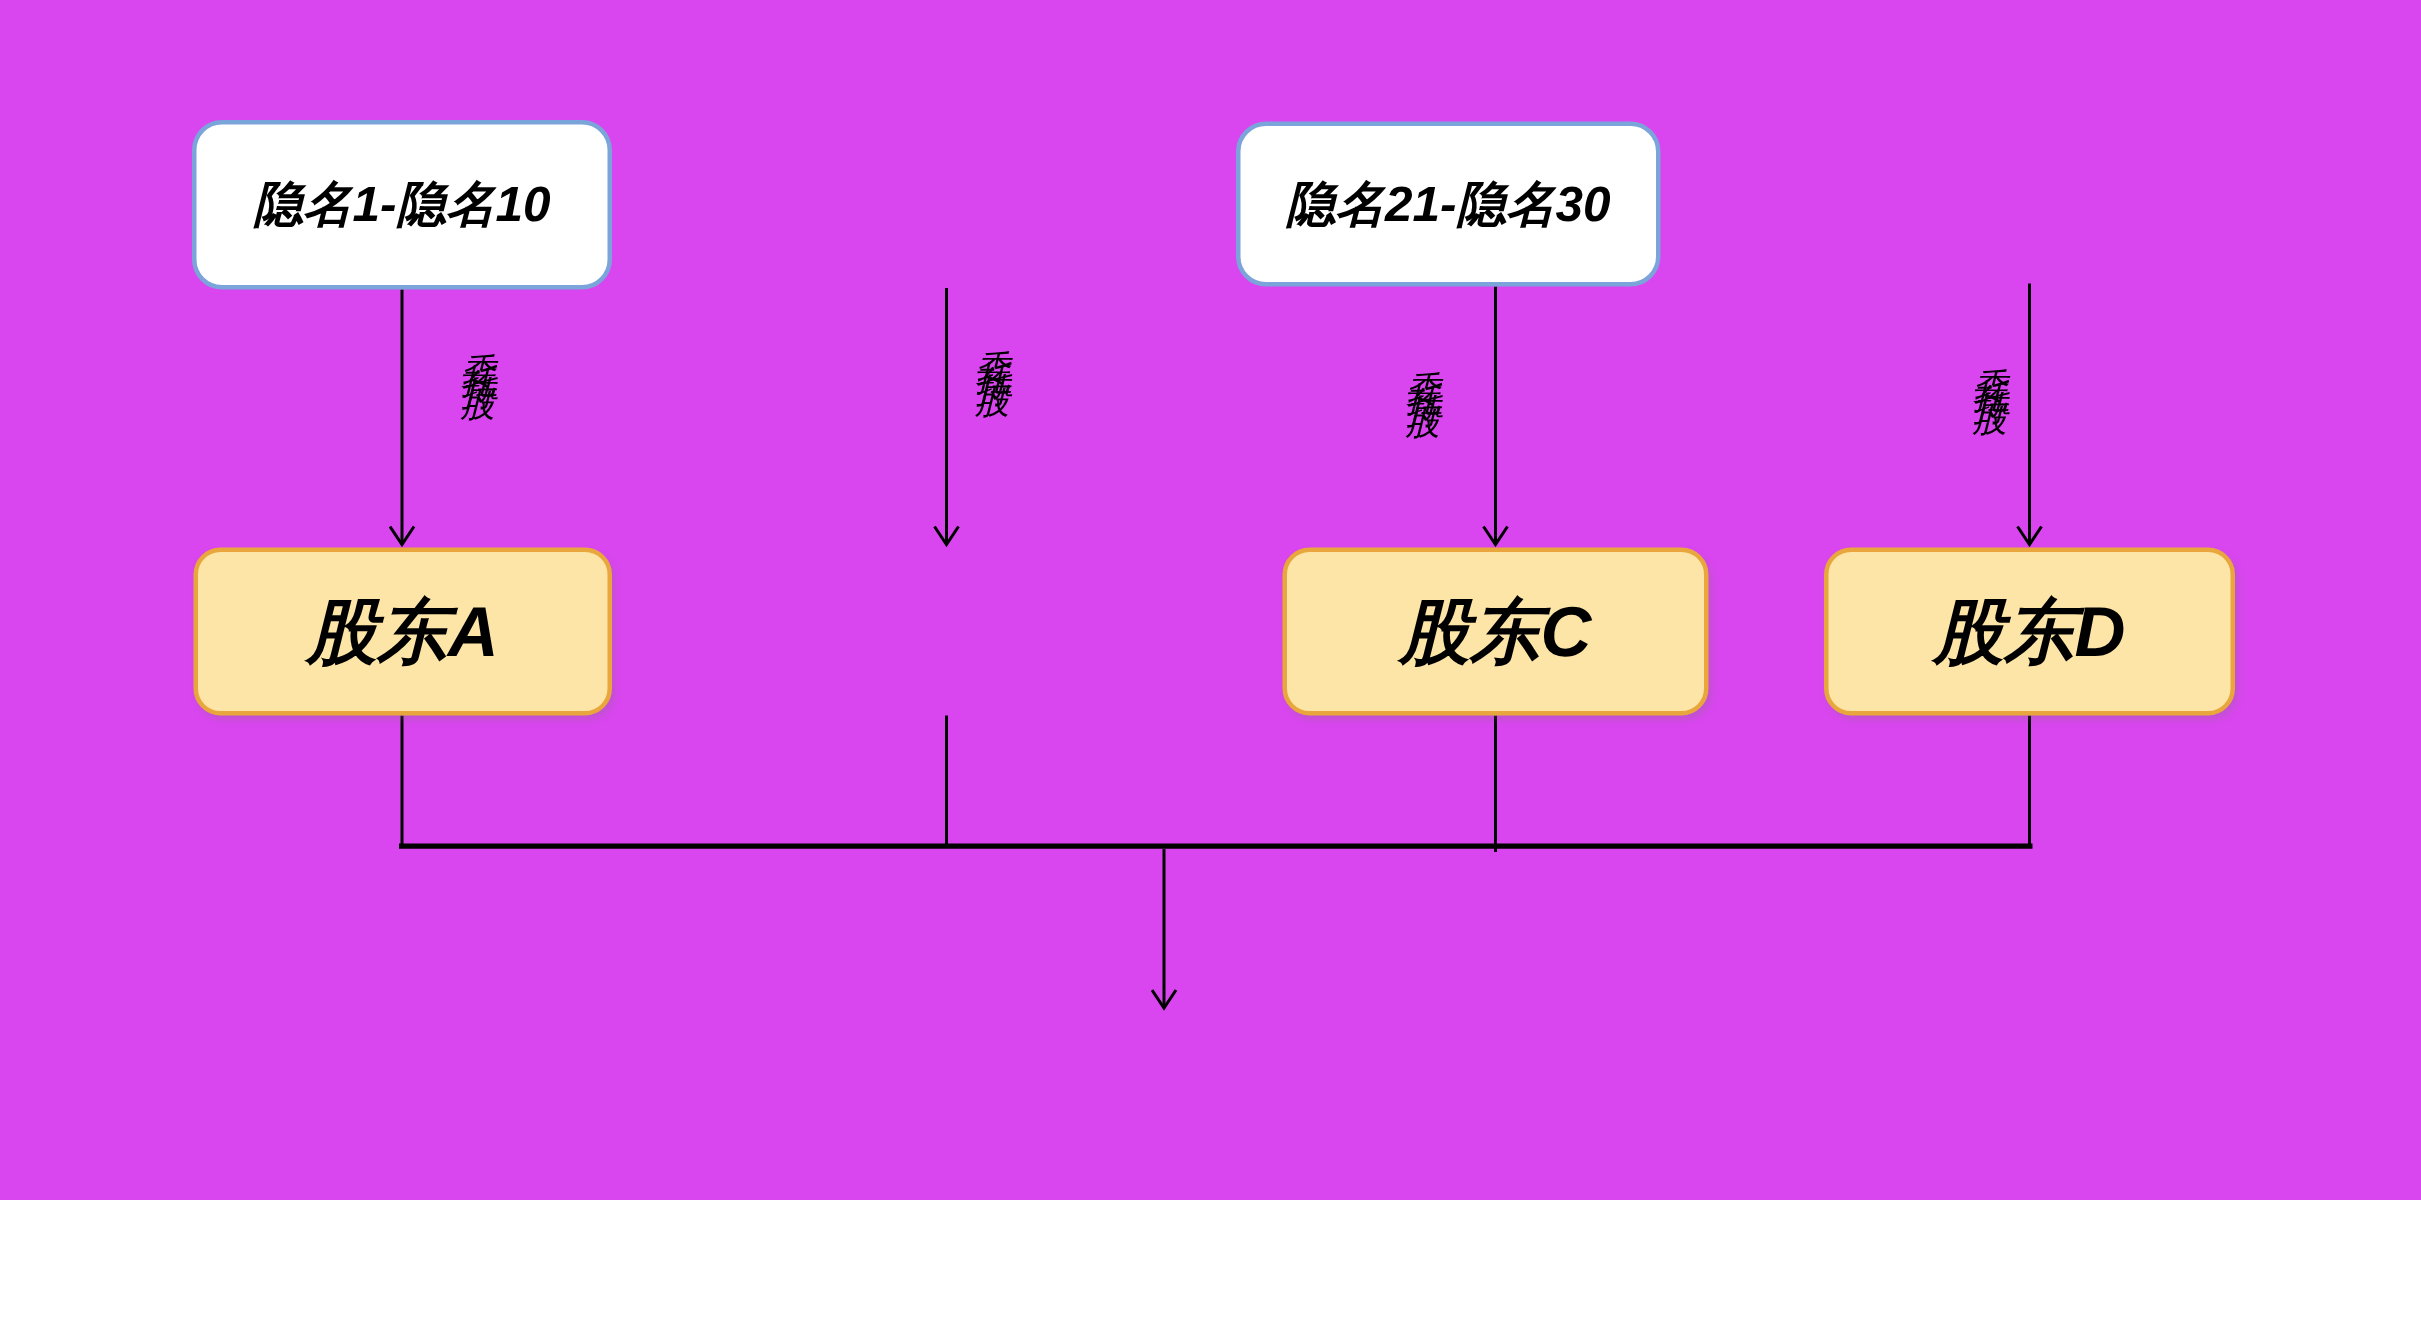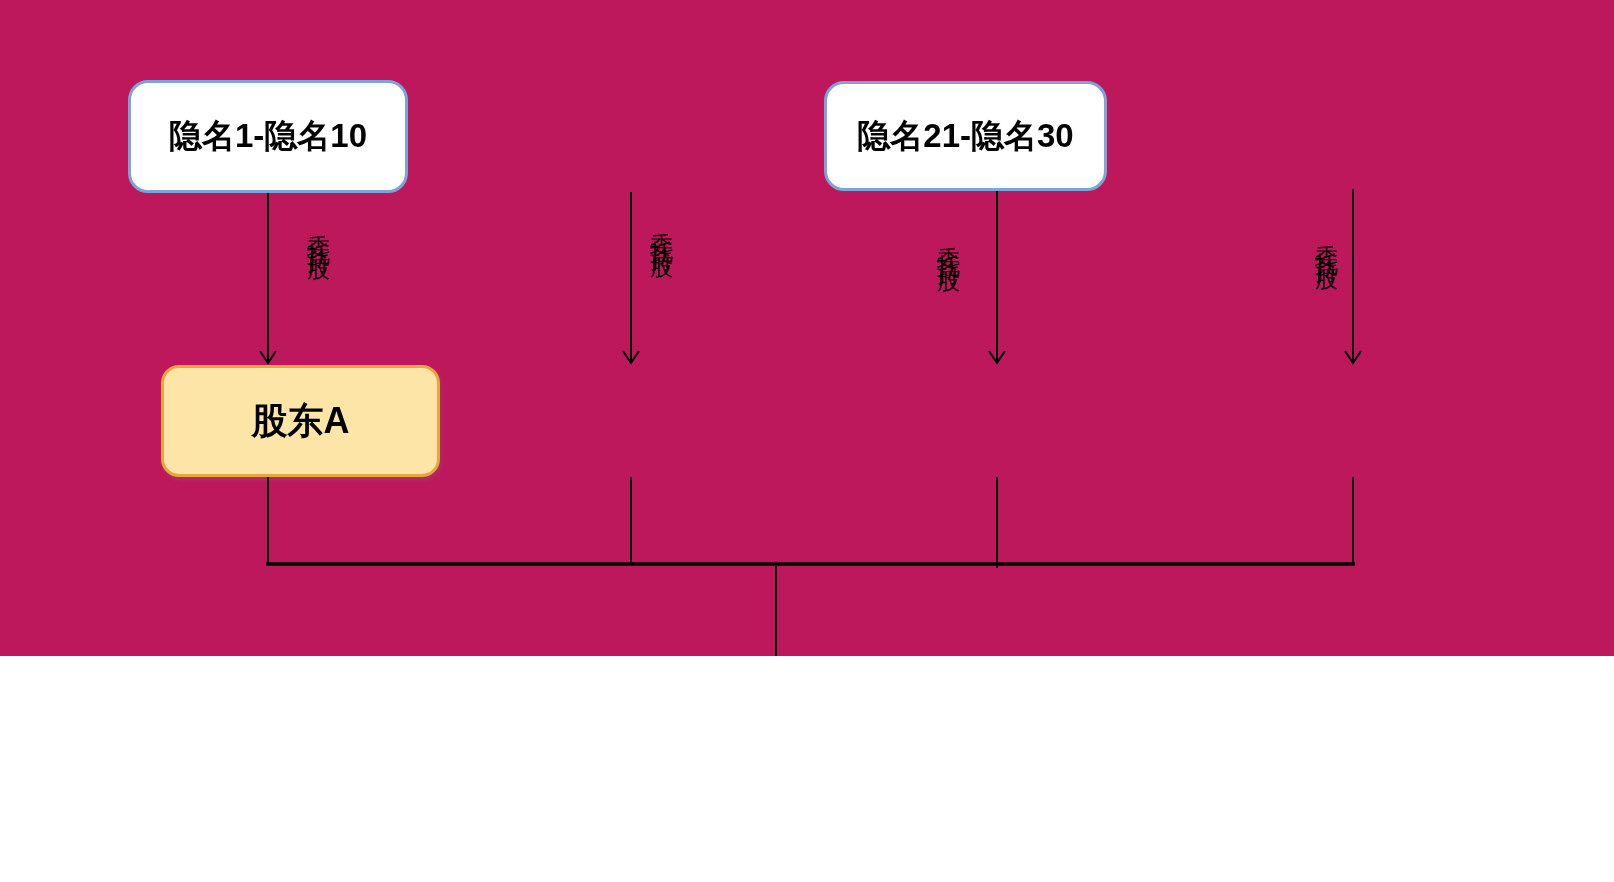--- a/index.html
+++ b/index.html
@@ -1,21 +1,22 @@
 <!DOCTYPE html>
 <html><head>
 <meta charset="utf-8">
 <style>
   html,body{margin:0;padding:0;background:#ffffff;}
   .canvas{
     position:relative;
-    width:1614px;height:656px;
-    background:#be185d;
+    width:1614px;height:800px;
+    background:#d946ef;
     overflow:hidden;
     font-family:"Liberation Sans","DejaVu Sans",sans-serif;
+    font-style:italic;
   }
   .connectors{position:absolute;left:0;top:0;width:1614px;height:882px;}
   .node{
     position:absolute;
     display:flex;align-items:center;justify-content:center;
     box-sizing:border-box;
     text-align:center;
     color:#000000;
   }
   .anon-box{
@@ -23,25 +24,24 @@
     border:3px solid #7aa4da;
     border-radius:20px;
     font-size:33px;
     font-weight:600;
     font-family:"Liberation Sans","DejaVu Sans",sans-serif;
   }
   .holder-box{
     background:#fce5a6;
     border:3px solid #e9a63c;
     border-radius:18px;
-    font-size:36px;
+    font-size:47px;
     font-weight:600;
     box-shadow:2px 3px 4px rgba(120,120,120,0.25);
     font-family:"Liberation Sans","DejaVu Sans",sans-serif;
-    margin-left:32px;
   }
   .company-box{
     background:#bdd4ec;
     border:3px solid #5b8ec9;
     border-radius:22px;
     font-size:38px;
     font-weight:400;
     box-shadow:2px 3px 4px rgba(120,120,120,0.25);
     font-family:"Liberation Serif","DejaVu Serif",serif;
   }
@@ -91,15 +91,21 @@
   </div>
 
   <div class="edge-label" style="left:303px;top:216px;">委托持股</div>
   <div class="edge-label" style="left:646px;top:214px;">委托持股</div>
   <div class="edge-label" style="left:933px;top:228px;">委托持股</div>
   <div class="edge-label" style="left:1311px;top:226px;">委托持股</div>
 
   <div class="node holder-box" style="left:129px;top:365px;width:279px;height:112px;">
     <span>股东A</span>
   </div>
+  <div class="node holder-box" style="left:855px;top:365px;width:284px;height:112px;">
+    <span>股东C</span>
+  </div>
+  <div class="node holder-box" style="left:1216px;top:365px;width:274px;height:112px;">
+    <span>股东D</span>
+  </div>
 
 
 </div>
 
 </body></html>

